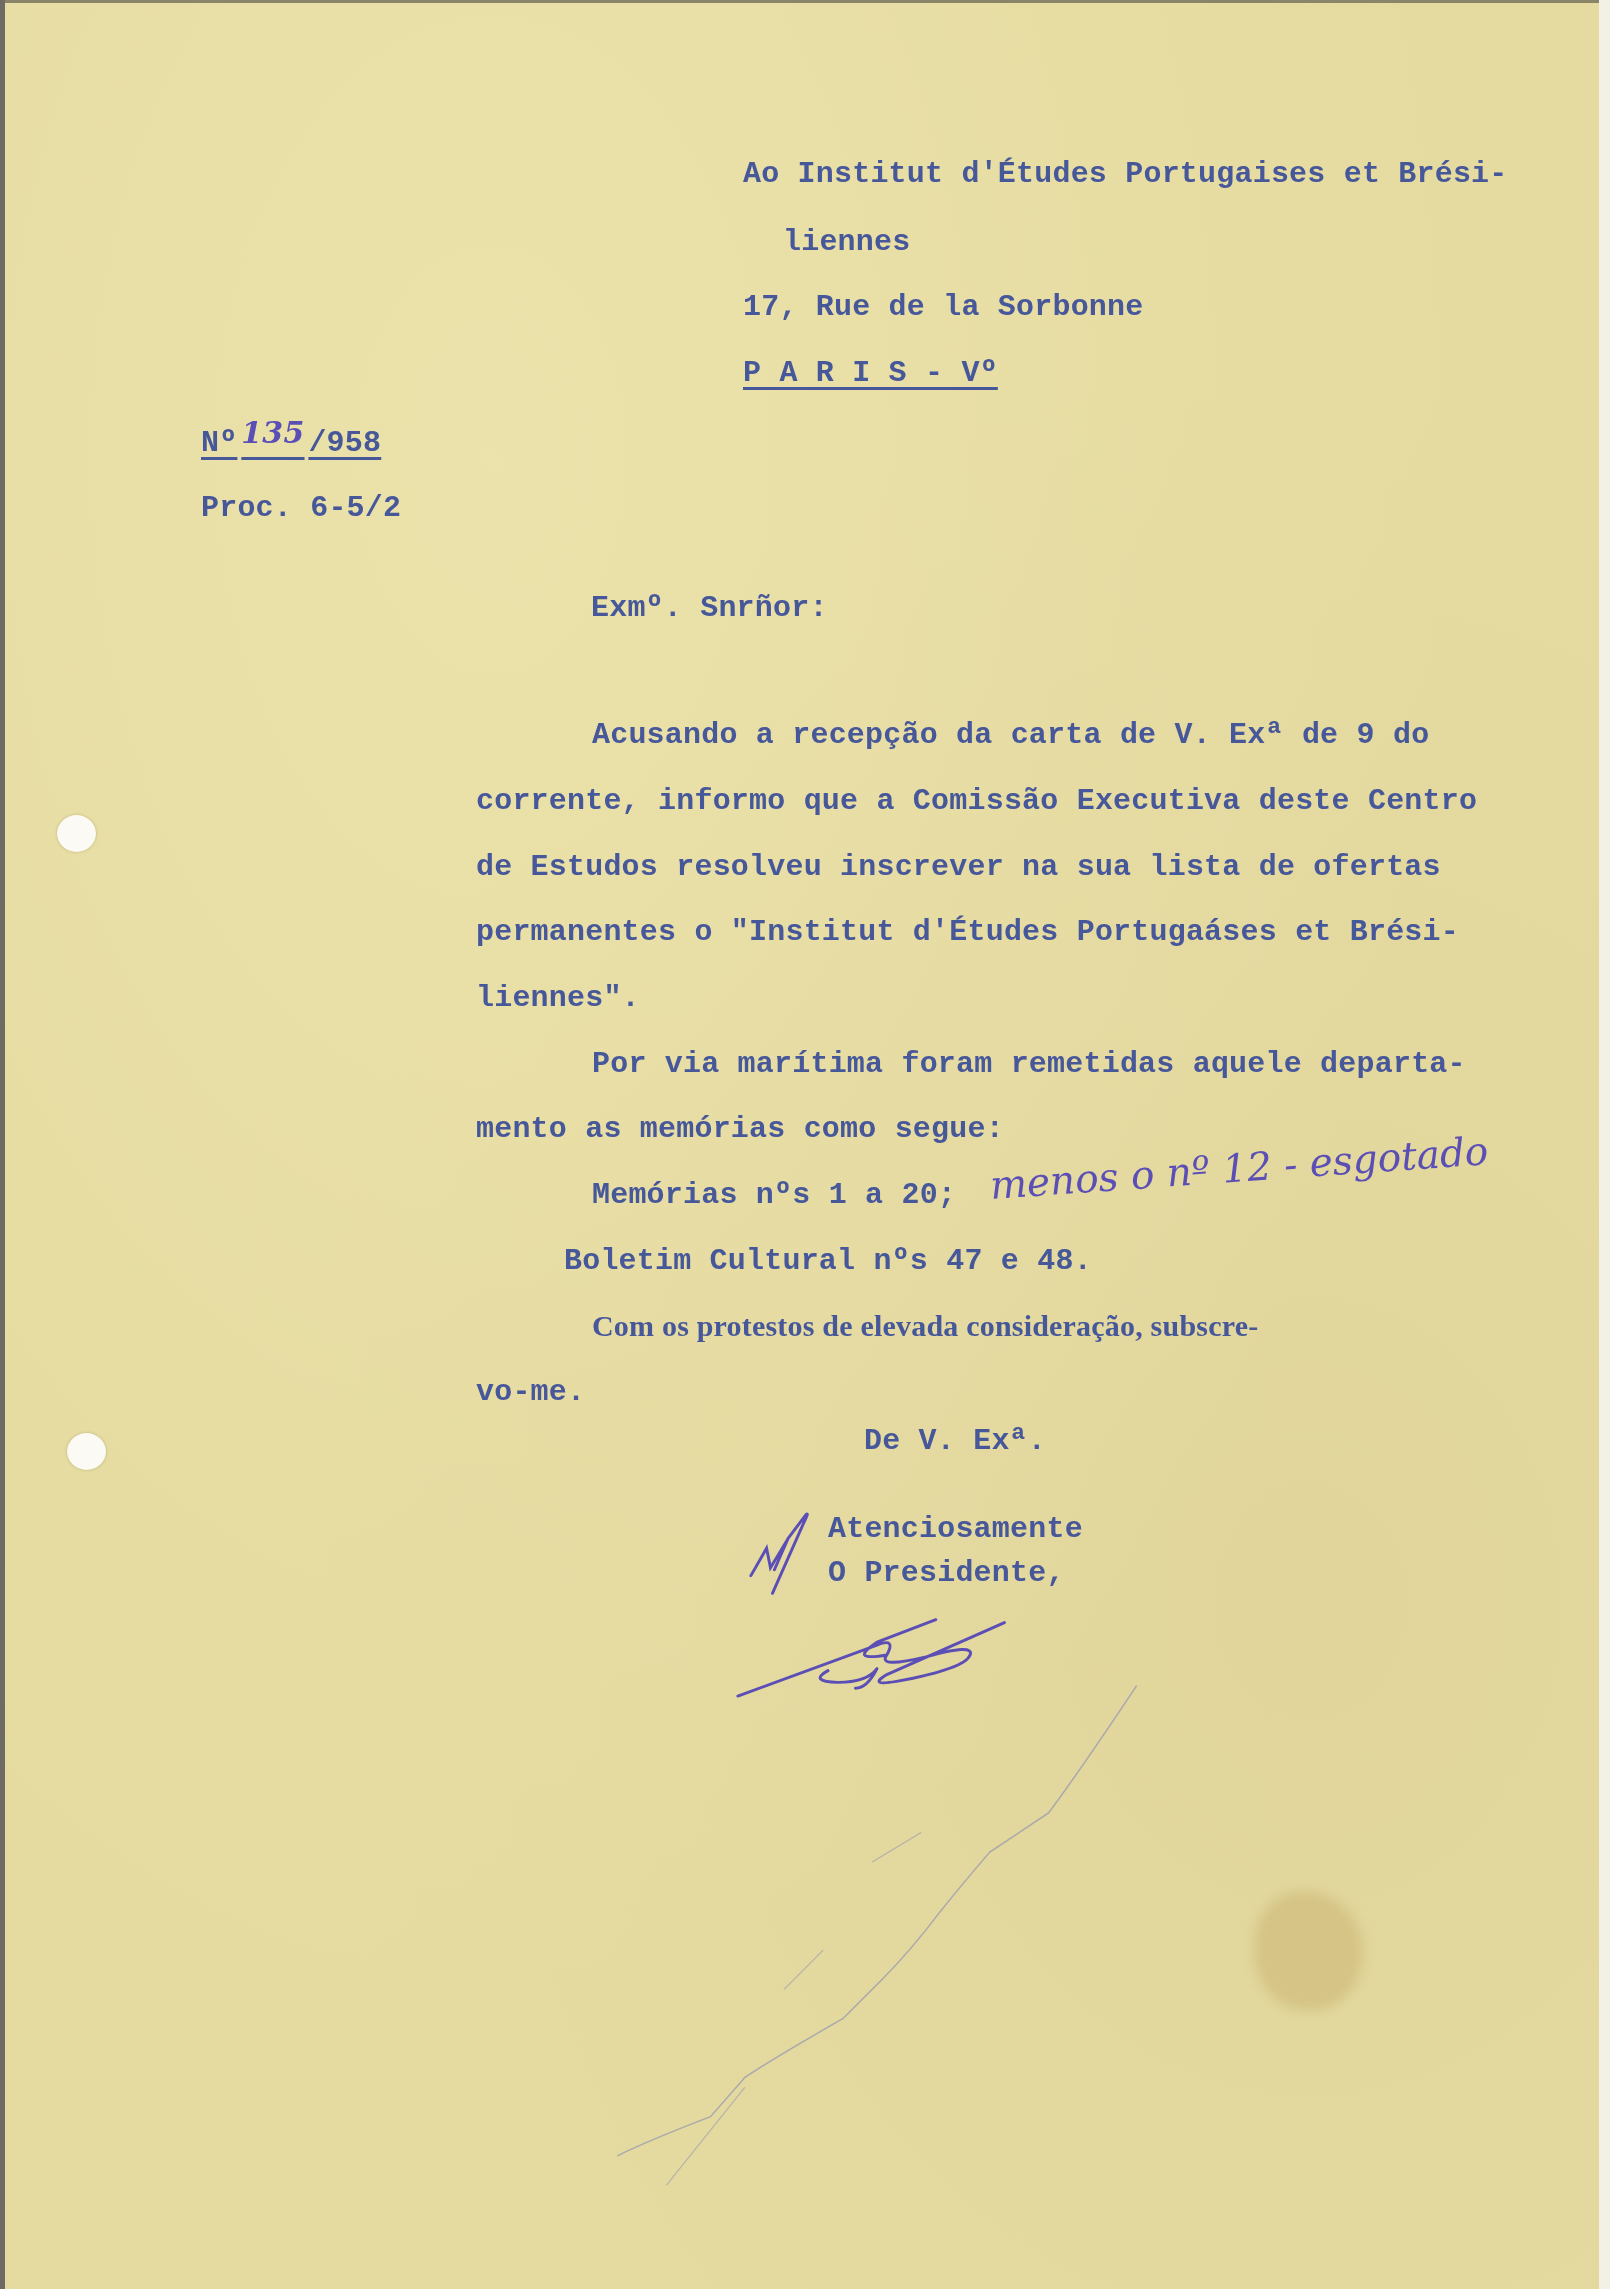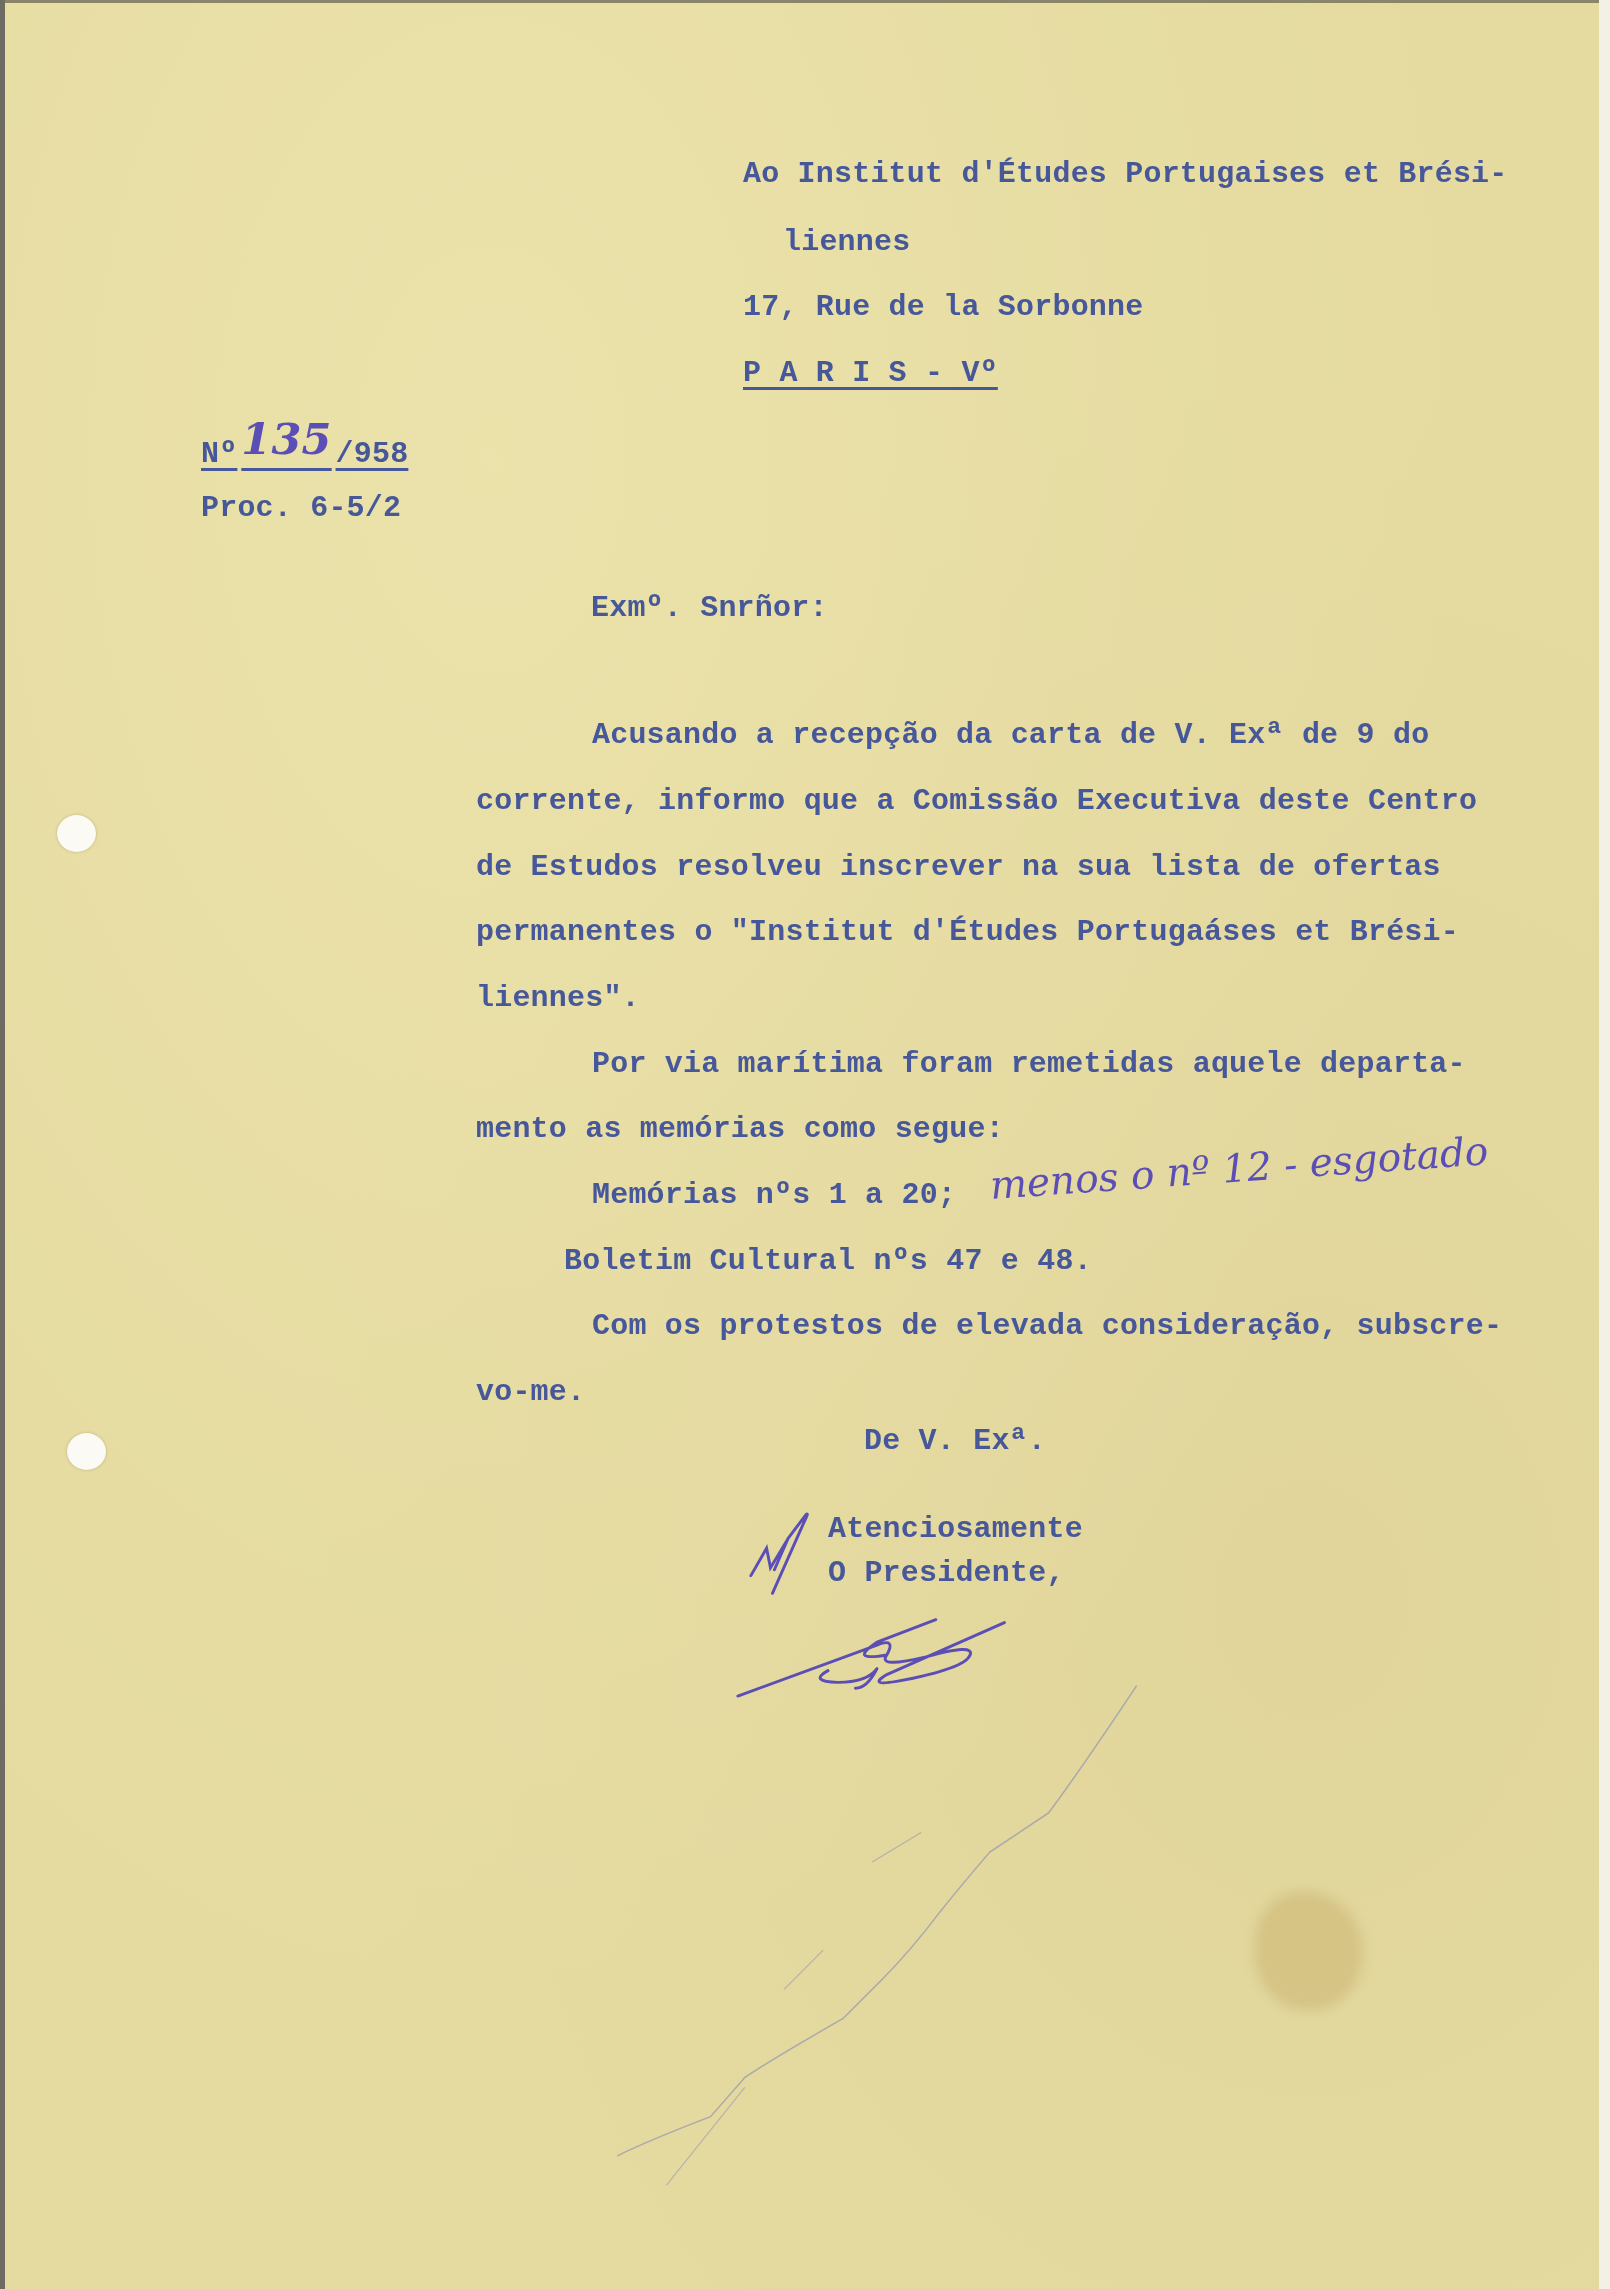--- a/index.html
+++ b/index.html
@@ -51,41 +51,41 @@
   <div class="stain"></div>
 
   <div>
     <div class="t" style="left:743px; top:159px;">Ao Institut d'Études Portugaises et Brési-</div>
     <div class="t" style="left:743px; top:227px;margin-left:40px;">liennes</div>
     <div class="t" style="left:743px; top:292px;">17, Rue de la Sorbonne</div>
     <div class="t ul" style="left:743px; top:358px;">P A R I S - Vº</div>
   </div>
 
   <div>
-    <div class="t ul" style="left:201px; top:426px; width:214px;"><span>Nº</span><span class="hand" style="position:relative; font-size:43px; top:-7.8px; margin:0 3.9px;">135</span><span>/958</span></div>
+    <div class="t ul" style="left:201px; top:426px; width:214px;"><span>Nº</span><span class="hand" style="position:relative; font-size:30px; top:-7.8px; margin:0 3.9px;">135</span><span>/958</span></div>
     <div class="t" style="left:201px; top:493px;">Proc. 6-5/2</div>
   </div>
 
   <div class="t" style="left:591px; top:593px;">Exmº. Snrñor:</div>
 
   <div>
     <div class="t" style="left:592px; top:720px;">Acusando a recepção da carta de V. Exª de 9 do</div>
     <div class="t" style="left:476px; top:786px;">corrente, informo que a Comissão Executiva deste Centro</div>
     <div class="t" style="left:476px; top:852px;">de Estudos resolveu inscrever na sua lista de ofertas</div>
     <div class="t" style="left:476px; top:917px;">permanentes o "Institut d'Études Portugaáses et Brési-</div>
     <div class="t" style="left:476px; top:983px;">liennes".</div>
 
     <div class="t" style="left:592px; top:1049px;">Por via marítima foram remetidas aquele departa-</div>
     <div class="t" style="left:476px; top:1114px;">mento as memórias como segue:</div>
 
     <div class="t" style="left:592px; top:1180px;">Memórias nºs 1 a 20;</div>
     <div class="hand" style="left:990px; top:1166px; font-size:39px; transform:rotate(-4deg); transform-origin:left center;">menos o nº 12 - esgotado</div>
     <div class="t" style="left:564px; top:1246px;font-family:Liberation Mono, monospace;">Boletim Cultural nºs 47 e 48.</div>
 
-    <div class="t" style="left:592px; top:1311px;">Com os protestos de elevada consideração, subscre-</div>
+    <div class="t" style="left:592px; top:1311px;font-family:Liberation Serif, serif;">Com os protestos de elevada consideração, subscre-</div>
     <div class="t" style="left:476px; top:1377px;">vo-me.</div>
   </div>
 
   <div>
     <div class="t" style="left:864px; top:1426px;">De V. Exª.</div>
     <div class="t" style="left:828px; top:1514px;">Atenciosamente</div>
     <div class="t" style="left:828px; top:1558px;">O Presidente,</div>
   </div>
 
   <svg class="sig" style="left:745px; top:1509px;" width="98" height="98" viewBox="0 0 100 100">

